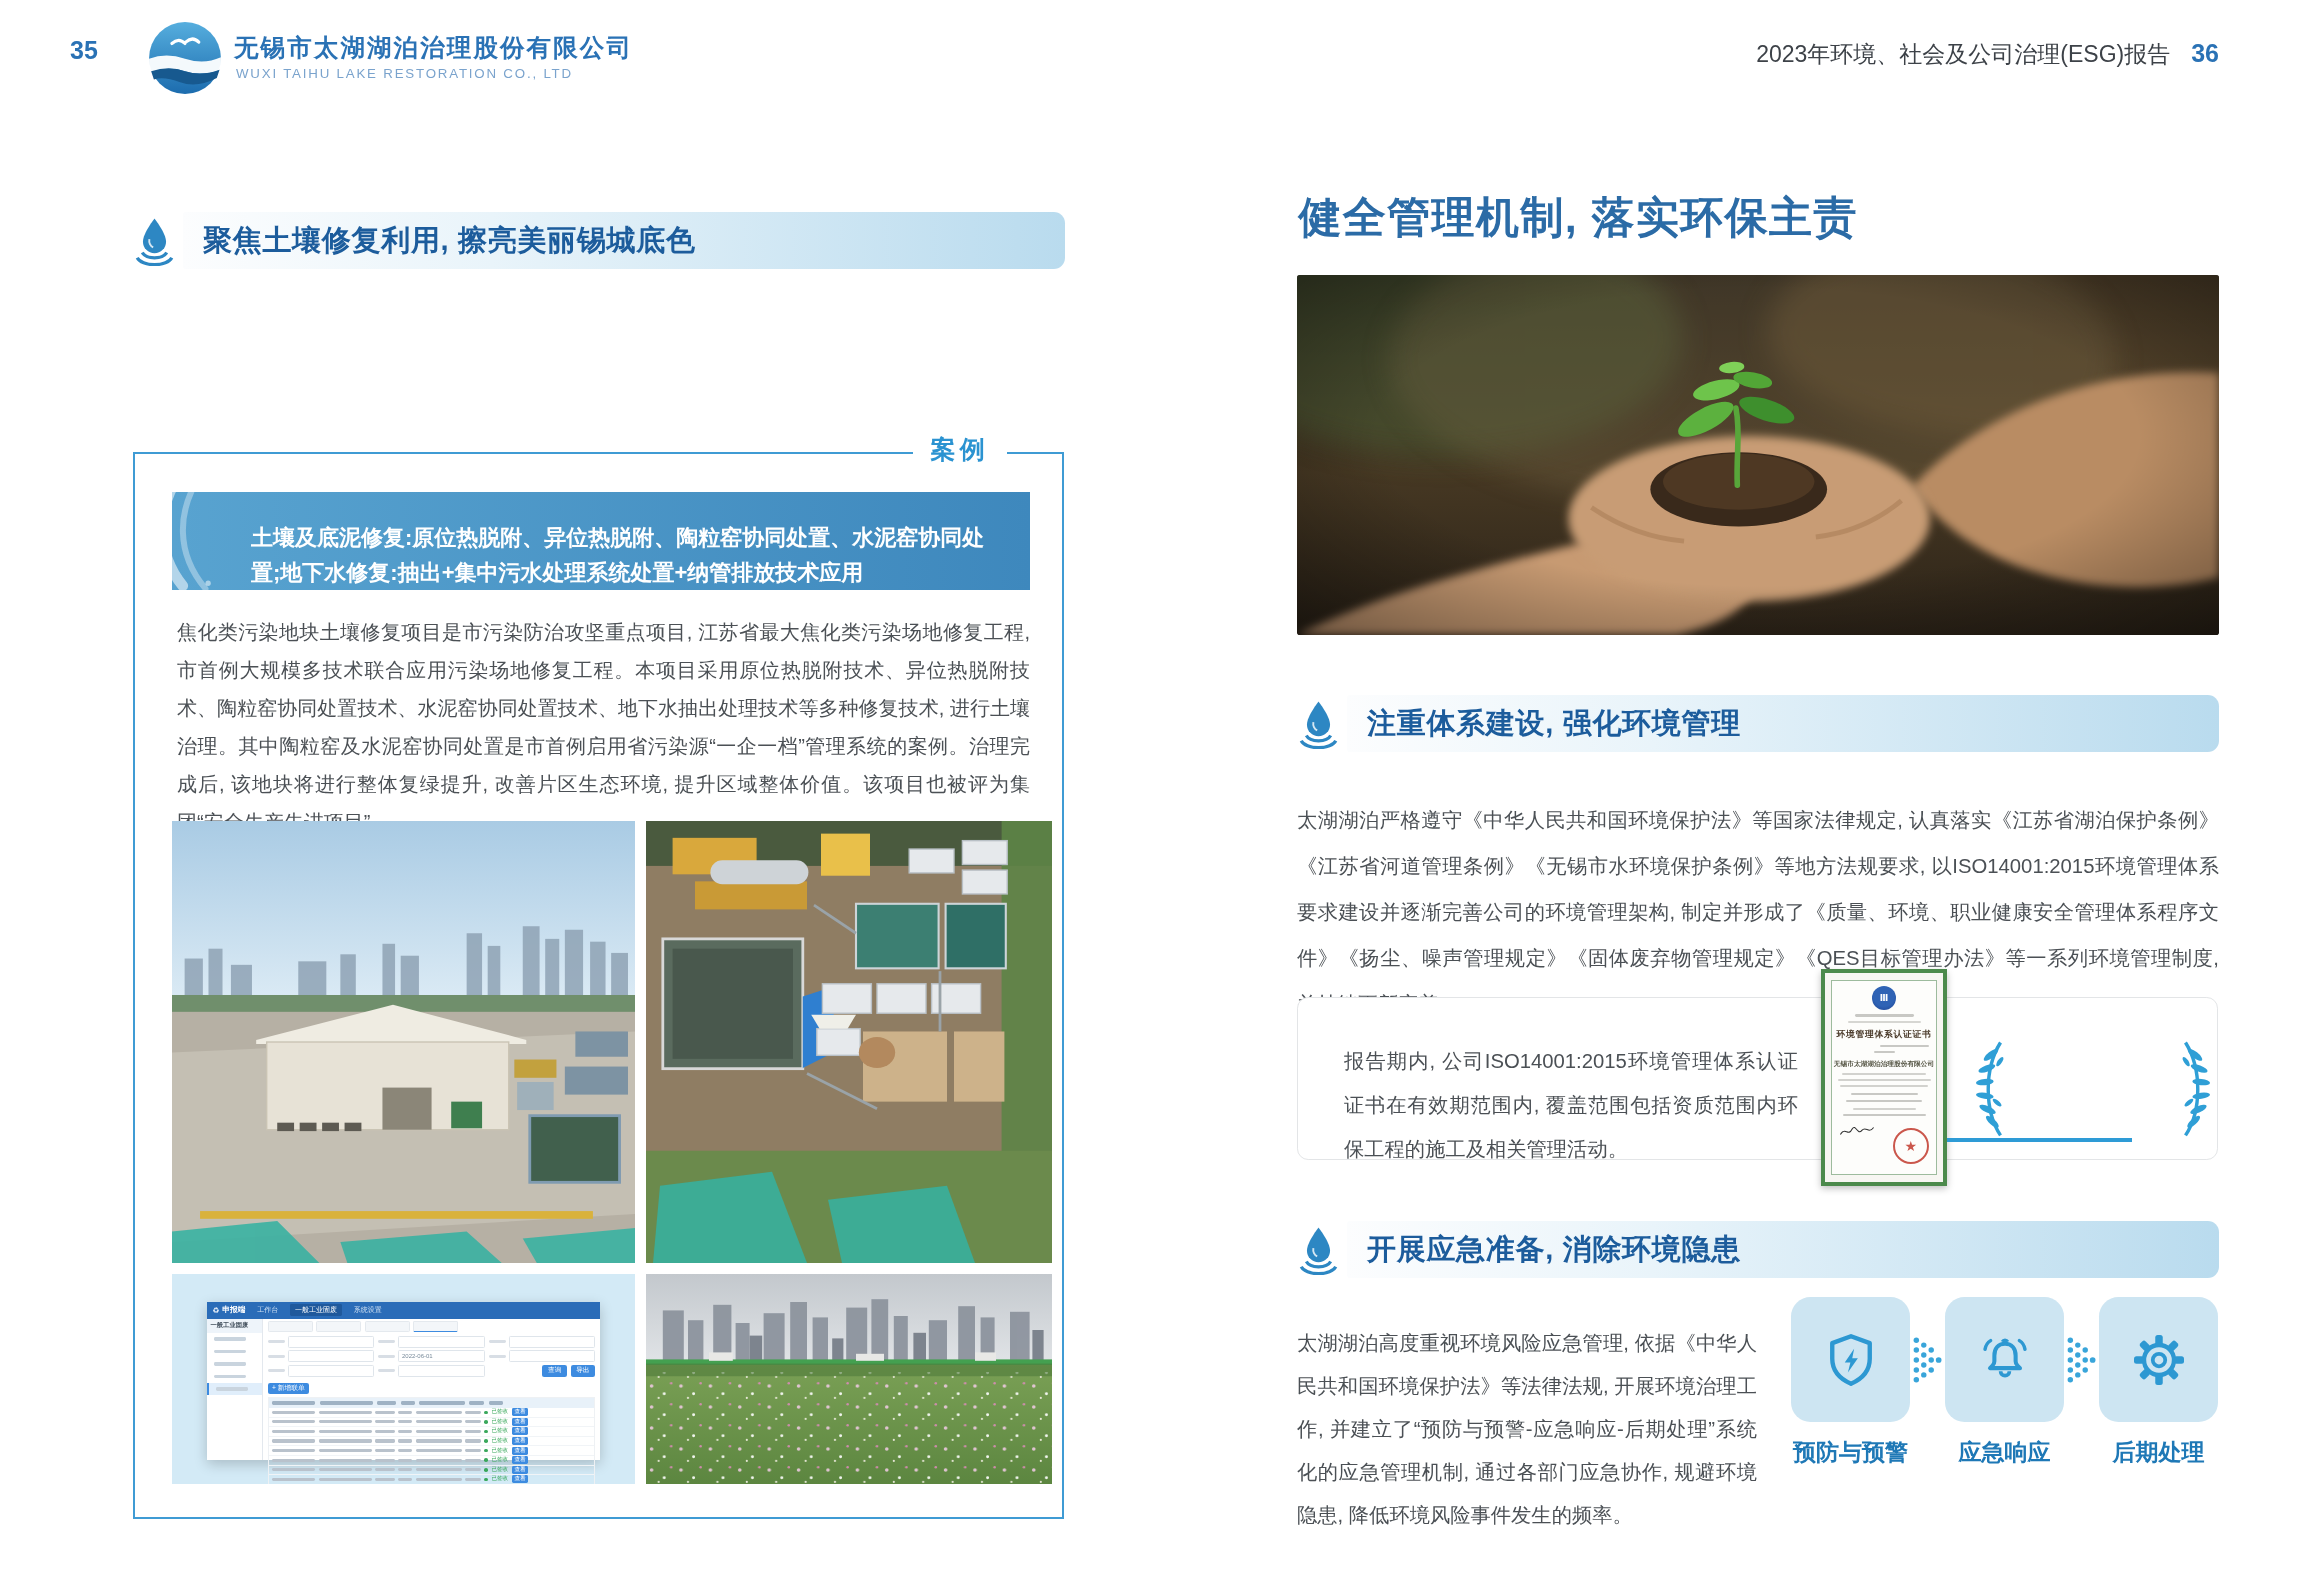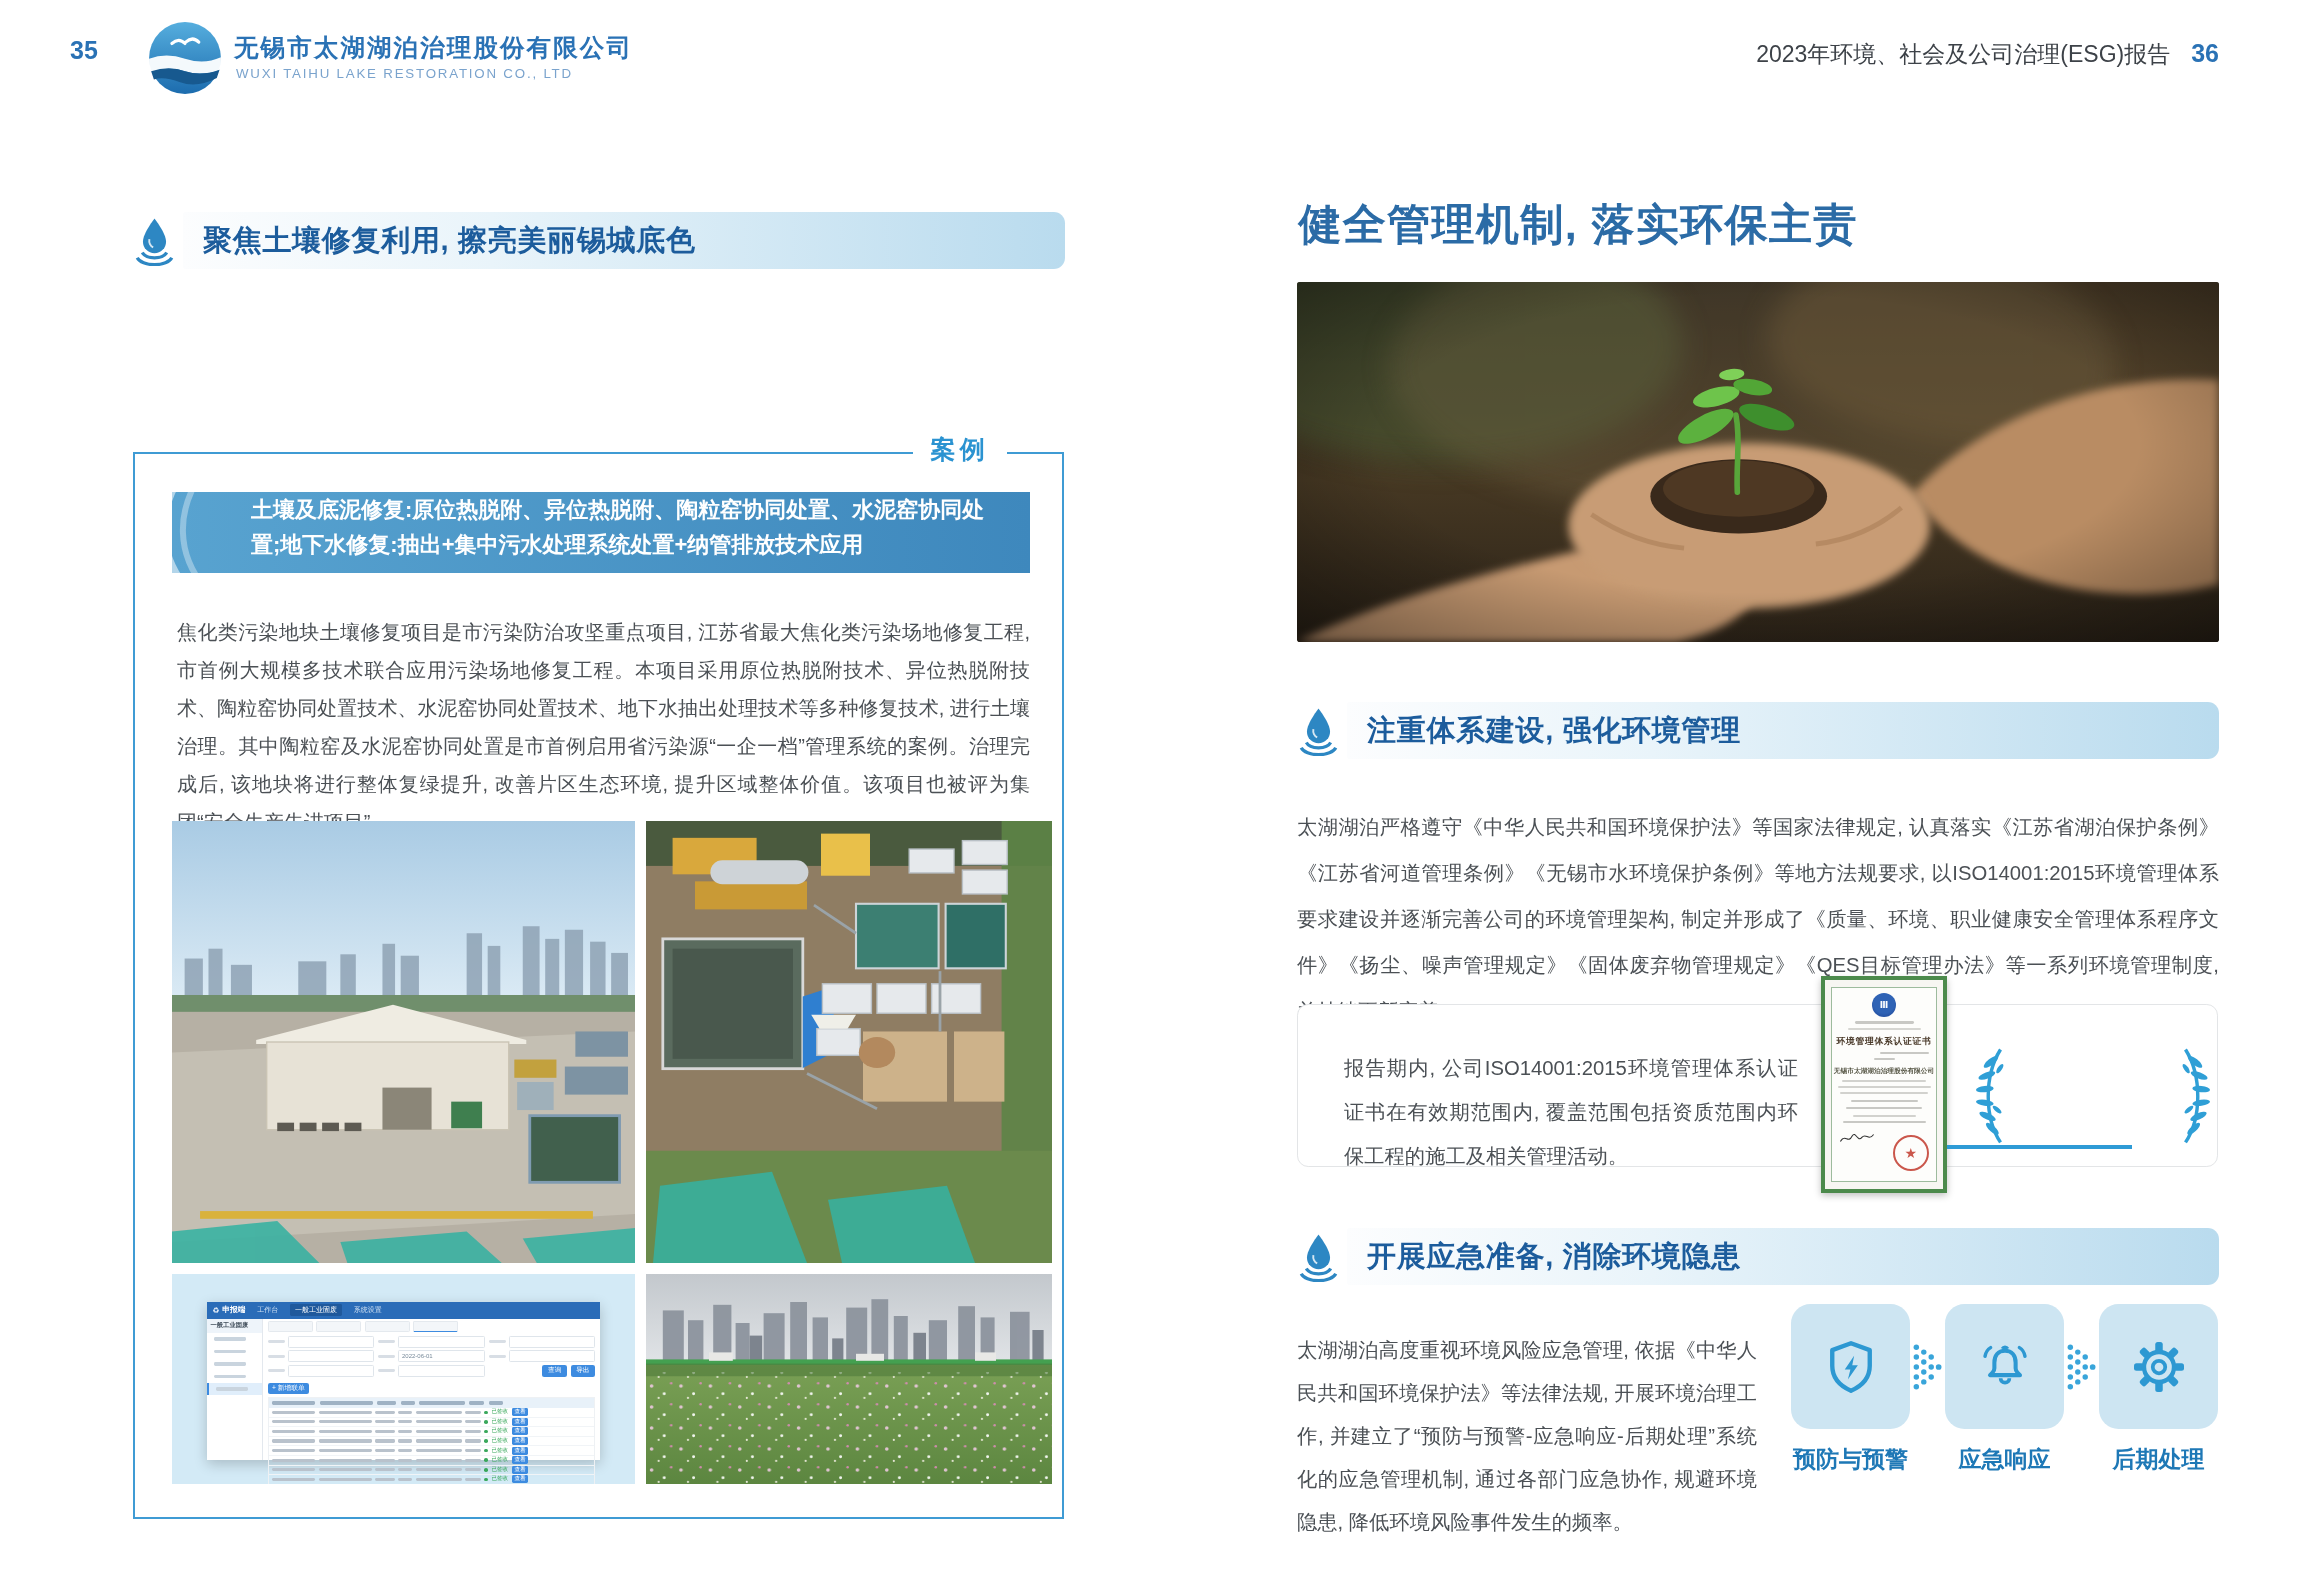--- a/index.html
+++ b/index.html
@@ -12,39 +12,39 @@
   .hdr-num.left{left:70px;top:36px;}
   .logo{position:absolute;left:147px;top:19.6px;width:76px;height:76px;}
   .co-cn{position:absolute;left:234px;top:31px;font-size:24.5px;font-weight:600;color:#2a72b5;letter-spacing:2.1px;}
   .co-en{position:absolute;left:236px;top:66px;font-size:13.3px;color:#7aa3cd;letter-spacing:1.8px;}
   .hdr-right{position:absolute;right:100px;top:39px;display:flex;align-items:baseline;gap:21px;}
   .hdr-right .rpt{font-size:23px;color:#3d4248;}
   .hdr-right .num{font-size:25px;font-weight:bold;color:#2a72b5;}
 
   
   .page-l{position:absolute;left:133px;top:188px;width:932px;height:1332px;}
-  .page-r{position:absolute;left:1297px;top:196px;width:922px;height:1332px;}
+  .page-r{position:absolute;left:1297px;top:189px;width:922px;height:1332px;}
 
   
   .sec{display:flex;align-items:center;height:57px;}
   .sec .dropwrap{width:42px;flex:none;margin-right:8.4px;display:flex;align-items:center;justify-content:center;}
   .sec .bar{flex:1;height:57px;border-radius:2.8px 11.2px 11.2px 2.8px;
     background:linear-gradient(90deg,#fcfdfe 0%,#e9f4fa 35%,#b9dbee 100%);
     display:flex;align-items:center;padding-left:19.6px;}
   .sec h2{margin:0;font-size:29px;font-weight:bold;color:#1c5c9c;letter-spacing:0.7px;}
 
   
   .l-sec{position:absolute;top:0;left:0;right:0;margin-top:24px;}
   .l-intro{position:absolute;top:87px;left:1.4px;right:1.4px;font-size:20.3px;line-height:45px;text-align:justify;}
   .case-box{position:absolute;top:264px;left:0;width:927px;height:1063px;border:2.8px solid #3f9bd4;}
   .case-tag{position:absolute;top:-21px;right:55px;background:#fff;padding:0 18px;
     font-size:25px;font-weight:bold;color:#2b93d1;letter-spacing:4.2px;}
-  .banner{position:absolute;top:38px;left:37px;right:32px;height:81px;
+  .banner{position:absolute;top:38px;left:37px;right:32px;height:98px;
     background:linear-gradient(90deg,#58a3d0,#3e88bd);
-    display:flex;align-items:flex-start;padding:0 17px 0 79px;box-sizing:border-box;}
+    display:flex;align-items:flex-end;padding:0 17px 0 79px;box-sizing:border-box;}
   .banner p{margin:0;color:#fff;font-weight:bold;font-size:22px;line-height:35px;}
   .splash{position:absolute;left:-28px;top:-21px;width:147px;height:123px;pointer-events:none;}
   .case-body{position:absolute;top:139px;left:42px;right:32px;font-size:20px;line-height:38px;text-align:justify;}
   .img-grid{position:absolute;top:367px;left:37px;right:10.5px;display:grid;
     grid-template-columns:463px 1fr;grid-template-rows:442px 210px;gap:10.5px;}
   .ph{position:relative;overflow:hidden;}
   .ph>svg{width:100%;height:100%;display:block;}
 
   
   .soft-panel{background:#d3eaf6;}

